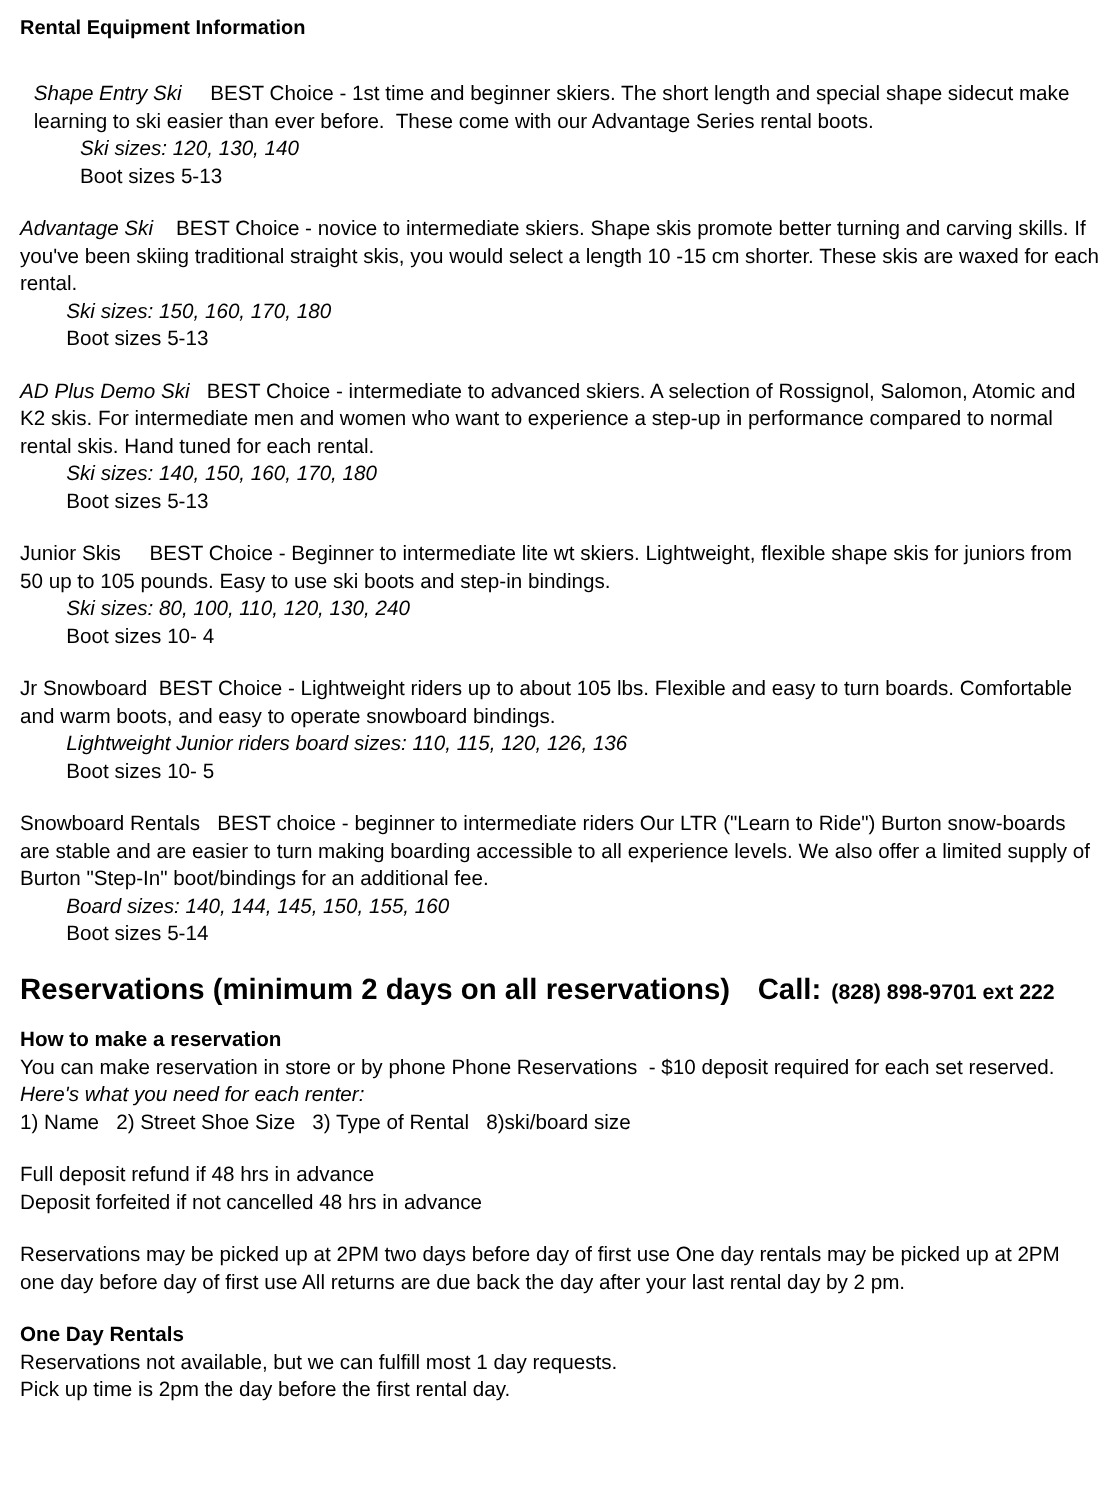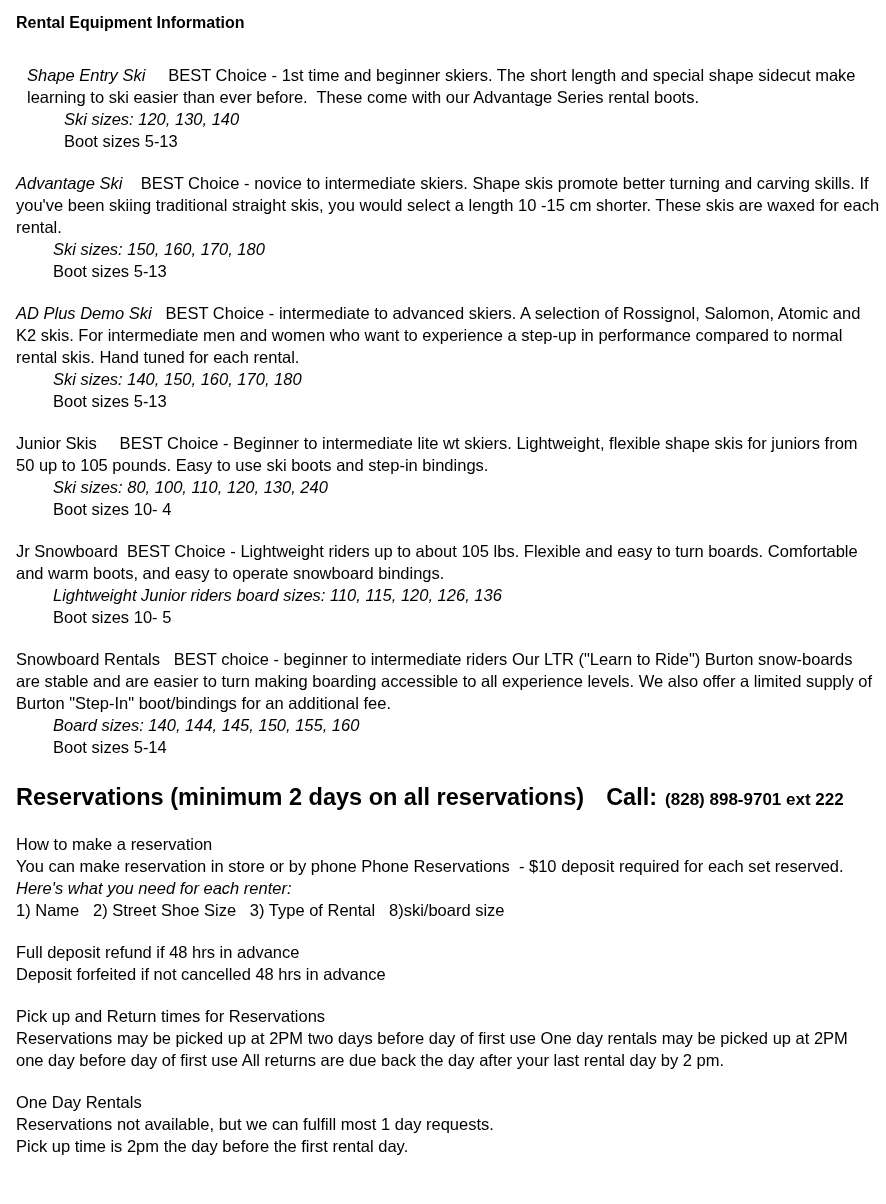--- a/index.html
+++ b/index.html
@@ -22,32 +22,32 @@
   .section { margin-top: 20px; }
   .section.first { margin-top: 26px; margin-left: 11px; }
   .para { white-space: pre-wrap; }
   .italic { font-style: italic; }
   .indent { margin-left: 37px; }
   .sizes-line { font-style: italic; white-space: pre-wrap; }
   .boots-line { white-space: pre-wrap; }
   .res-heading-row {
     margin-top: 20px;
     font-size: 23.5px;
-    line-height: 38px;
+    line-height: 26px;
     white-space: pre-wrap;
   }
   .call-label { margin-left: 22px; }
   .res-phone {
     font-size: 17px;
     font-weight: bold;
     margin-left: 8px;
   }
   .subsection { margin-top: 20px; }
   .subsection.first { margin-top: 14px; }
-  .sub-heading { font-weight: normal; }
+  .sub-heading { font-weight: bold; }
 </style>
 </head>
 <body>
 
 <h1 class="doc-title">Rental Equipment Information</h1>
 
 <div class="section first">
   <p class="para"><span class="italic">Shape Entry Ski</span><span>     BEST Choice - 1st time and beginner skiers. The short length and special shape sidecut make learning to ski easier than ever before.  These come with our Advantage Series rental boots.</span></p>
   <p class="indent sizes-line">Ski sizes: 120, 130, 140</p>
   <p class="indent boots-line">Boot sizes 5-13</p>
@@ -91,21 +91,20 @@
   <p class="para italic">Here's what you need for each renter:</p>
   <p class="para">1) Name   2) Street Shoe Size   3) Type of Rental   8)ski/board size</p>
 </div>
 
 <div class="subsection">
   <p class="para">Full deposit refund if 48 hrs in advance</p>
   <p class="para">Deposit forfeited if not cancelled 48 hrs in advance</p>
 </div>
 
 <div class="subsection">
-  <p class="sub-heading">Pick up and Return times for Reservations</p>
   <p class="para">Reservations may be picked up at 2PM two days before day of first use One day rentals may be picked up at 2PM  one day before day of first use All returns are due back the day after your last rental day by 2 pm.</p>
 </div>
 
 <div class="subsection">
   <p class="sub-heading">One Day Rentals</p>
   <p class="para">Reservations not available, but we can fulfill most 1 day requests.</p>
   <p class="para">Pick up time is 2pm the day before the first rental day.</p>
 </div>
 
 </body></html>

